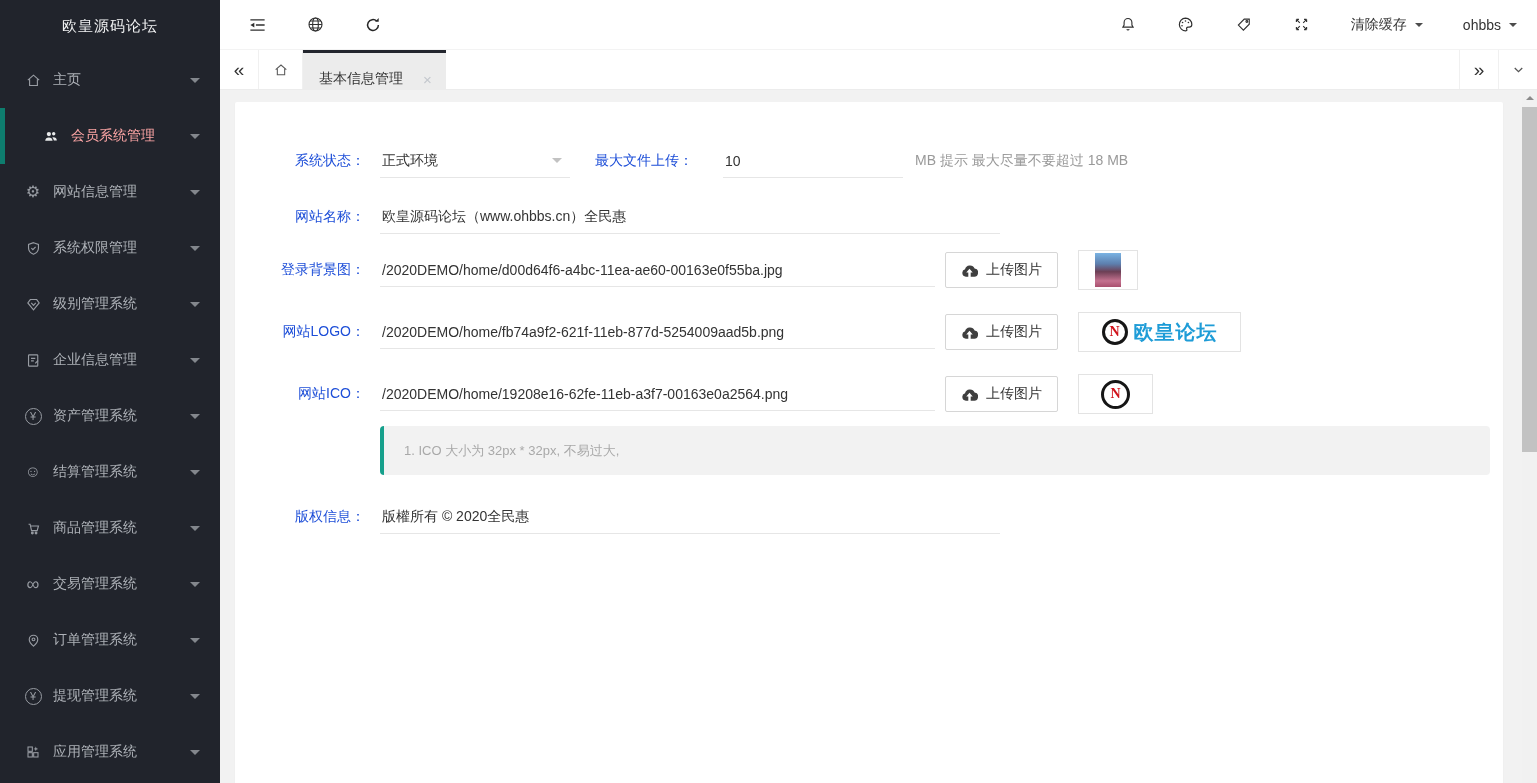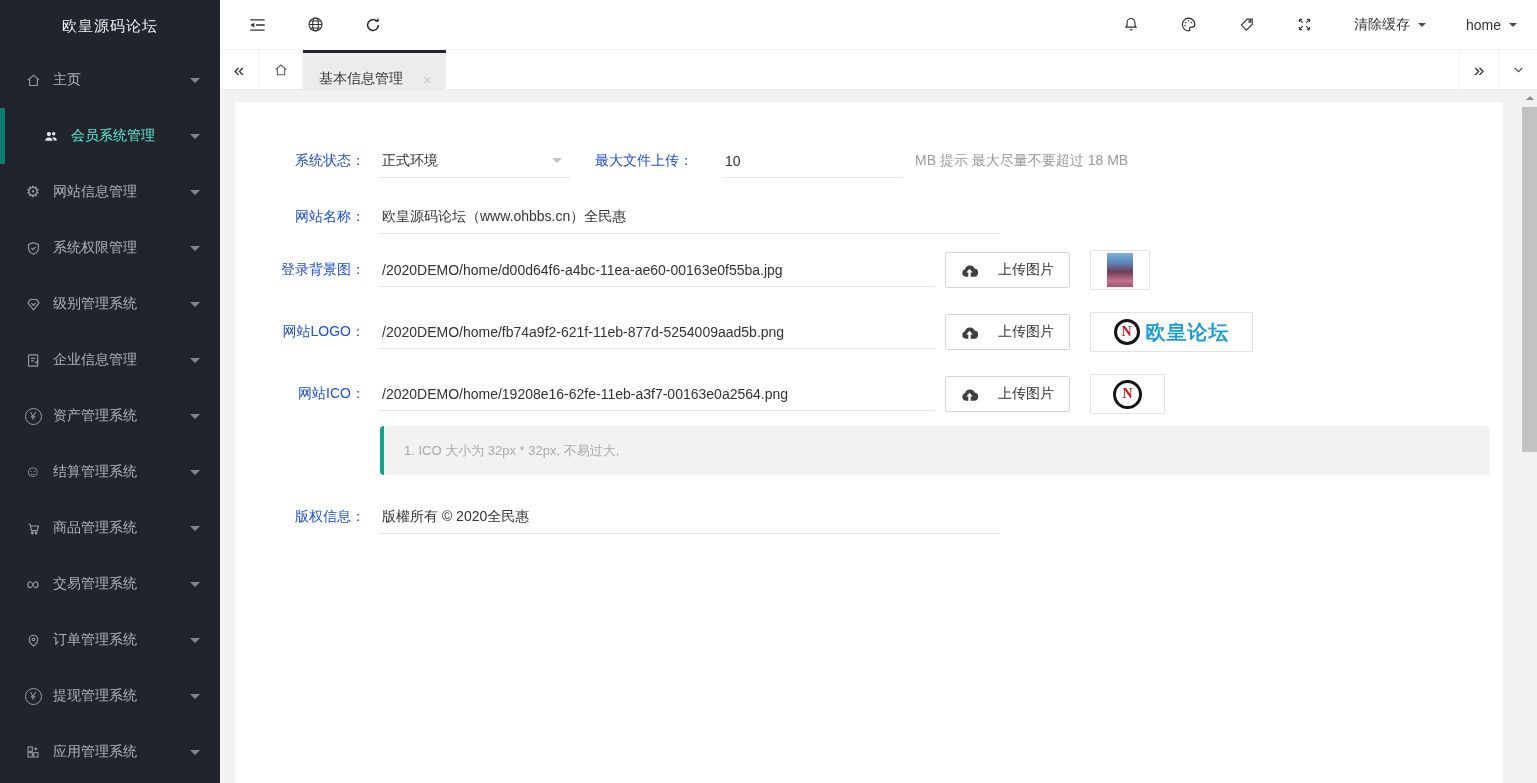--- a/index.html
+++ b/index.html
@@ -3,21 +3,21 @@
 <meta charset="utf-8">
 <style>
   * { box-sizing: border-box; margin: 0; padding: 0; }
   html,body { width:1537px; height:783px; overflow:hidden; }
   body { font-family:"Liberation Sans","DejaVu Sans",sans-serif; background:#f2f2f2; display:flex; font-size:14px; color:#333; }
 
   
   .sidebar { width:220px; flex-shrink:0; background:#21242c; color:#aeb2b8; display:flex; flex-direction:column; }
   .sb-header { height:52px; display:flex; align-items:center; justify-content:center; color:#f3f4f5; font-size:15px; letter-spacing:1px; }
   .s-item { height:56px; display:flex; align-items:center; padding:0 20px 0 22px; cursor:pointer; position:relative; font-size:14px; }
-  .s-item.active { color:#5eead4;padding-left:40px; }
+  .s-item.active { color:#fca5a5;padding-left:40px; }
   .s-item.active::before { content:""; position:absolute; left:0; top:0; bottom:0; width:5px; background:#0e7d6e; }
   .s-icon { width:22px; height:20px; margin-right:9px; display:flex; align-items:center; justify-content:center; color:#989ca3; flex-shrink:0; }
   .s-item.active .s-icon { color:#e9eaeb; }
   .s-glyph { font-size:16px; line-height:1; }
   .s-caret { margin-left:auto; width:0; height:0; border:5px solid transparent; border-top-color:#83878d; transform:translateY(3px); }
 
   
   .main { flex:1; display:flex; flex-direction:column; min-width:0; }
 
   .topbar { height:50px; background:#fff; display:flex; align-items:center; border-bottom:1px solid #f3f3f3; flex-shrink:0; padding-left:8px; }
@@ -43,21 +43,21 @@
   .form-row { display:flex; align-items:center; }
   .f-label { width:130px; flex-shrink:0; text-align:right; color:#1d4ed8; margin-right:15px; }
   .f-label.inline { width:auto; margin-left:25px; }
   .underline { border:none; border-bottom:1px solid #e6e6e6; background:transparent; height:34px; font-size:14px; color:#333; font-family:inherit; padding:0 2px; outline:none; }
   .f-select { width:190px; height:34px; border-bottom:1px solid #e6e6e6; display:flex; align-items:center; justify-content:space-between; cursor:pointer; padding:0 8px 0 2px; }
   .sel-caret { width:0; height:0; border:5px solid transparent; border-top-color:#c2c2c2; margin-top:5px; }
   .hint { color:#999; margin-left:12px; white-space:nowrap; }
 
   .note { margin:12px 0 0 145px; width:1110px; background:#f2f2f2; border-left:4px solid #16a08c; border-radius:4px; padding:12px 20px; color:#a9a9a9; font-size:13px; line-height:25px; }
 
-  .upload-btn { margin-left:10px; height:36px; padding:0 15px; background:#fff; border:1px solid #d6d6d6; border-radius:2px; display:inline-flex; align-items:center; gap:20px; font-size:14px; color:#333; cursor:pointer; flex-shrink:0; }
+  .upload-btn { margin-left:10px; height:36px; padding:0 15px; background:#fff; border:1px solid #d6d6d6; border-radius:2px; display:inline-flex; align-items:center; gap:8px; font-size:14px; color:#333; cursor:pointer; flex-shrink:0; }
   .preview { margin-left:20px; border:1px solid #e3e3e3; background:#fff; display:flex; align-items:center; justify-content:center; flex-shrink:0; }
   .preview.bg-p   { width:60px;  height:40px; }
   .preview.logo-p { width:163px; height:40px; gap:6px; }
   .preview.ico-p  { width:75px;  height:40px; }
   .thumb { width:26px; height:34px; background:linear-gradient(180deg,#7ab3e3 0%,#5d7fae 32%,#6d3f55 55%,#c4728f 82%,#a9506e 100%); }
   .nring { width:26px; height:26px; border:3px solid #161616; border-radius:50%; display:flex; align-items:center; justify-content:center; background:#fff; }
   .nring.big { width:29px; height:29px; }
   .nring span { color:#d0121b; font-weight:bold; font-size:14px; line-height:1; font-family:"Liberation Serif","DejaVu Serif",serif; }
   .logo-text { color:#1e9cd7; font-weight:bold; font-size:20px; letter-spacing:1px; white-space:nowrap; }
 
@@ -277,21 +277,21 @@
           <svg width="17" height="17" viewBox="0 0 24 24" fill="none" stroke="#2f2f2f" stroke-width="1.6">
               <path d="M9.6 9.6 4.8 4.8M4.8 4.8v3.6M4.8 4.8h3.6M14.4 9.6l4.8-4.8M19.2 4.8v3.6M19.2 4.8h-3.6M9.6 14.4l-4.8 4.8M4.8 19.2v-3.6M4.8 19.2h3.6M14.4 14.4l4.8 4.8M19.2 19.2v-3.6M19.2 19.2h-3.6"></path>
             </svg>
         </span>
       </div>
       <div class="tb-drop">
         <span>清除缓存</span>
         <span class="caret-dk"></span>
       </div>
       <div class="tb-drop">
-        <span>home</span>
+        <span>ohbbs</span>
         <span class="caret-dk"></span>
       </div>
     </div>
   </header>
 
   <div class="tabbar">
     <div class="tab-nav">
       <span>«</span>
     </div>
     <div class="tab-home">

